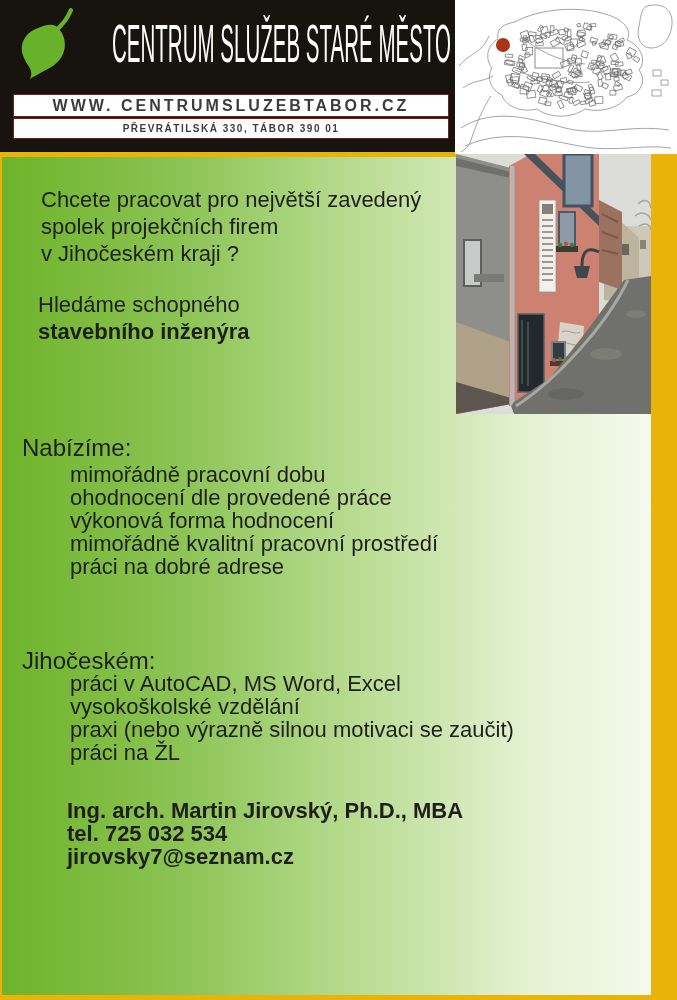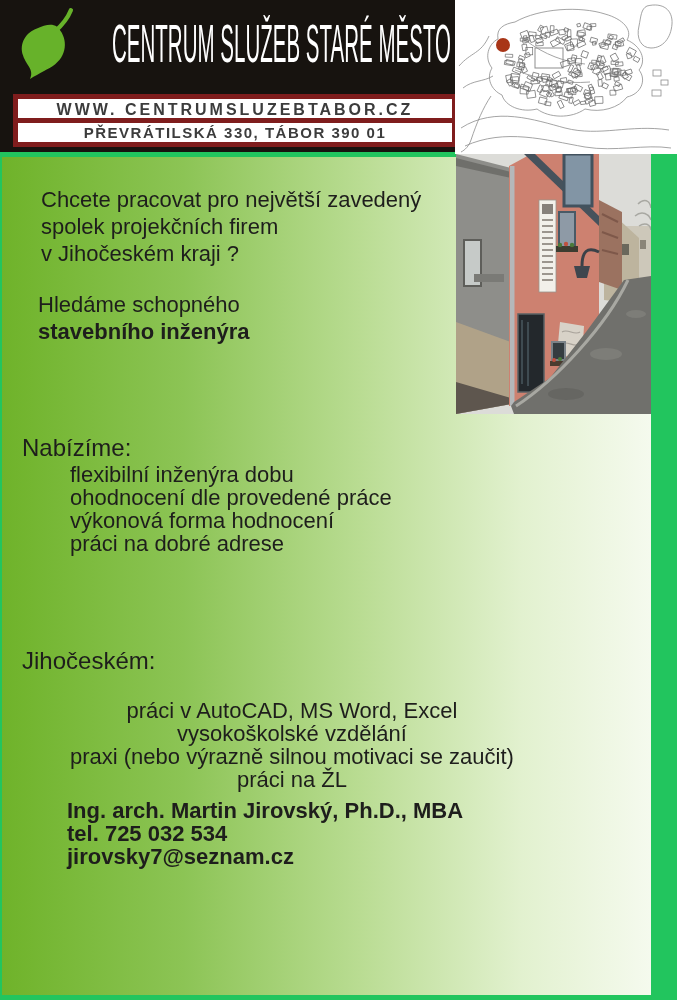--- a/index.html
+++ b/index.html
@@ -1,28 +1,28 @@
 <!DOCTYPE html>
 <html><head>
 <meta charset="utf-8">
 <style>
   html,body{margin:0;padding:0;background:#ffffff;}
-  .page{position:relative;width:677px;height:1000px;background:#22c55e;overflow:hidden;
+  .page{position:relative;width:677px;height:1000px;background:#eab308;overflow:hidden;
         font-family:"Liberation Sans",sans-serif;color:#1e1e1c;}
 
   
   .header-black{position:absolute;left:0;top:0;width:455px;height:152px;background:#17130f;}
   .leaf-wrap{position:absolute;left:14px;top:5px;width:72px;height:80px;}
   .brand-title{position:absolute;left:112px;top:14px;white-space:nowrap;
                font-size:54px;line-height:58px;font-weight:400;color:#ffffff;
                transform:scaleX(0.38);transform-origin:left top;letter-spacing:0px;}
-  .hbar{position:absolute;left:13px;width:434px;background:#ffffff;border:5px solid #7f1d1d;
+  .hbar{position:absolute;left:13px;width:434px;background:#ffffff;border:1px solid #7f1d1d;
         display:flex;align-items:center;justify-content:center;color:#3c3c3c;font-weight:700;}
   .hbar.site{top:94px;height:21px;font-size:16px;letter-spacing:3px;}
-  .hbar.addr{top:118px;height:19px;font-size:15px;letter-spacing:1.5px;}
+  .hbar.addr{top:118px;height:19px;font-size:10px;letter-spacing:1.5px;}
 
   
   .map-wrap{position:absolute;left:455px;top:0;width:222px;height:154px;background:#ffffff;}
   .map-wrap svg{display:block;}
 
   
   .body-green{position:absolute;left:2px;top:157px;width:649px;height:838px;
               background:linear-gradient(90deg,#6fb32a 0%,#8cc455 28%,#b9dc92 55%,#e2f1cf 80%,#f5faee 100%);}
 
   
@@ -31,21 +31,21 @@
 
   
   .tx{position:absolute;font-size:22px;white-space:nowrap;}
   .intro-1{left:22px;top:186px;line-height:27px;margin-left:19px;}
   .intro-2{left:38px;top:291px;line-height:27px;}
   .intro-2 .b{font-weight:700;}
   .sec-head{font-size:24px;line-height:24px;}
   .offer-head{left:22px;top:436px;}
   .offer-items{left:70px;top:463px;line-height:23px;}
   .req-head{left:22px;top:649px;}
-  .req-items{left:70px;top:699px;line-height:23px;text-align:center;}
+  .req-items{left:70px;top:672px;line-height:23px;}
   .contact{left:67px;top:799px;line-height:23px;font-weight:bold;}
 </style>
 </head>
 <body>
 
 <div class="page">
 
   <div class="header-black">
     <div class="leaf-wrap">
       <svg width="72" height="80" viewBox="0 0 80 92">
@@ -320,23 +320,24 @@
     <div>v Jihočeském kraji ?</div>
   </div>
 
   <div class="tx intro-2">
     <div>Hledáme schopného</div>
     <div class="b">stavebního inženýra</div>
   </div>
 
   <div class="tx sec-head offer-head">Nabízíme:</div>
   <div class="tx offer-items">
-    <div>flexibilní inženýra dobu</div>
+    <div>mimořádně pracovní dobu</div>
     <div>ohodnocení dle provedené práce</div>
     <div>výkonová forma hodnocení</div>
+    <div>mimořádně kvalitní pracovní prostředí</div>
     <div>práci na dobré adrese</div>
   </div>
 
   <div class="tx sec-head req-head">Jihočeském:</div>
   <div class="tx req-items">
     <div>práci v AutoCAD, MS Word, Excel</div>
     <div>vysokoškolské vzdělání</div>
     <div>praxi (nebo výrazně silnou motivaci se zaučit)</div>
     <div>práci na ŽL</div>
   </div>

